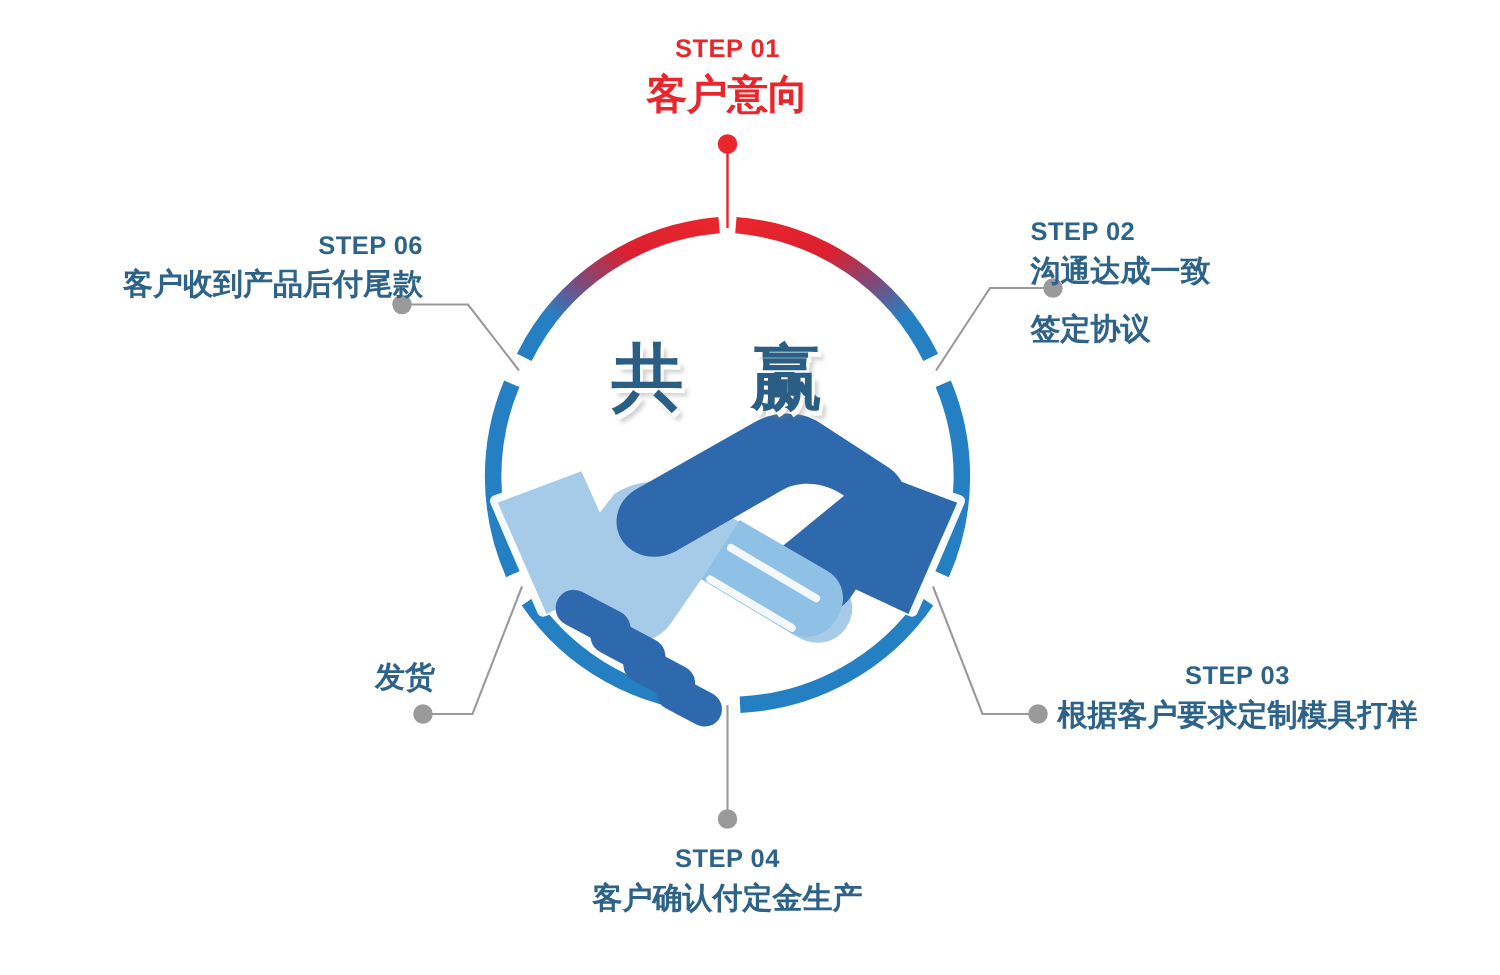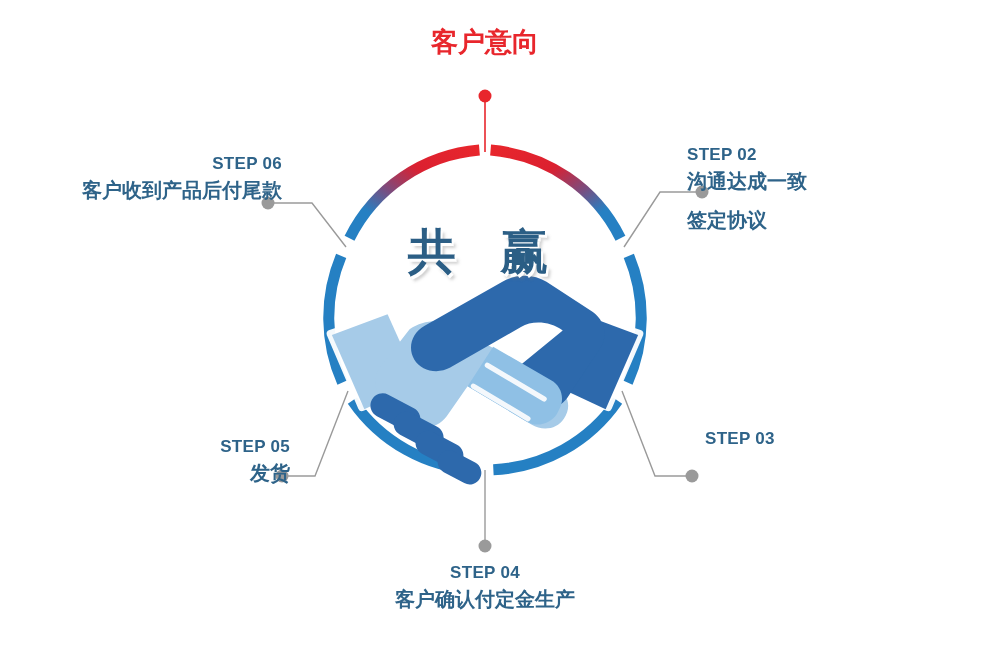--- a/index.html
+++ b/index.html
@@ -49,21 +49,21 @@
   #step-01 .step-kicker { color: #E8262C; }
   #step-01 .step-title  { color: #E8262C; font-size: 27px; }
 
   
   #step-02 {
     left: 687px; top: 144px;
     text-align: left;
   }
   
   #step-03 {
-    left: 705px; top: 428px;
+    left: 705px; top: 440px;
     text-align: center;
   }
   
   #step-04 {
     left: 385px; top: 562px;
     width: 200px;
     text-align: center;
   }
   
   #step-05 {
@@ -204,40 +204,41 @@
       <g stroke="#ffffff" stroke-width="4.5" stroke-linecap="round" opacity="0.9">
         <line x1="487" y1="368" x2="536" y2="397"></line>
         <line x1="475" y1="386" x2="522" y2="414"></line>
       </g>
     </g>
   </svg>
 
   <div id="center-word">共 赢</div>
 
   <div class="step-label" id="step-01">
+    <div class="step-kicker">STEP 01</div>
     <div class="step-title">客户意向</div>
   </div>
 
   <div class="step-label blue-step" id="step-02">
     <div class="step-kicker">STEP 02</div>
     <div class="step-title">沟通达成一致</div>
     <div class="step-title" style="margin-top:12px;">签定协议</div>
   </div>
 
   <div class="step-label blue-step" id="step-03">
     <div class="step-kicker">STEP 03</div>
+    <div class="step-title">根据客户要求定制模具打样</div>
   </div>
 
   <div class="step-label blue-step" id="step-04">
     <div class="step-kicker">STEP 04</div>
     <div class="step-title">客户确认付定金生产</div>
   </div>
 
   <div class="step-label blue-step" id="step-05">
-    <div class="step-kicker">STEP 05</div>
     <div class="step-title">发货</div>
   </div>
 
   <div class="step-label blue-step" id="step-06">
     <div class="step-kicker">STEP 06</div>
     <div class="step-title">客户收到产品后付尾款</div>
   </div>
 
 </div>
 

